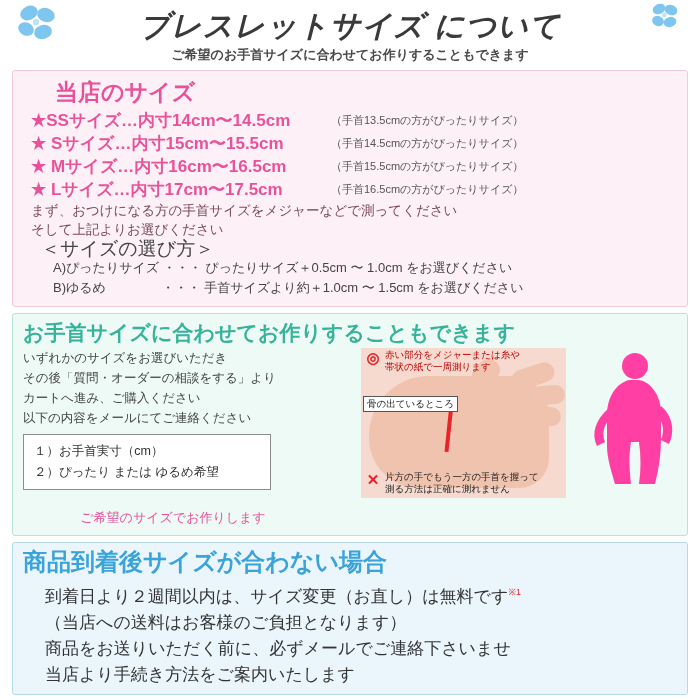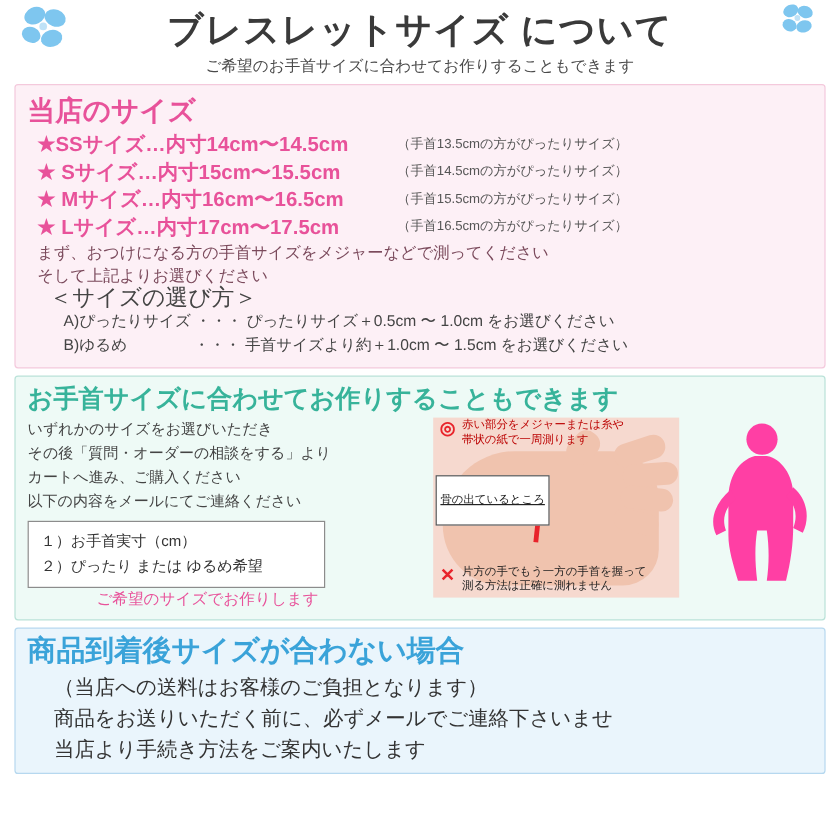--- a/index.html
+++ b/index.html
@@ -19,25 +19,27 @@
     text-align:center;
     padding-top:6px;
     box-sizing:border-box;
   }
   .title{
     font-size:30px;
     font-weight:bold;
     color:#3a3a3a;
     letter-spacing:1px;
     line-height:40px;
+    font-style:italic;
   }
   .subtitle{
     font-size:13px;
     color:#4a4a4a;
     line-height:18px;
+    font-weight:bold;
   }
   .flower{
     position:absolute;
     width:42px;height:38px;
   }
   .flower.left{left:16px;top:4px;}
   .flower.right{right:20px;top:2px;width:30px;height:28px;}
 
   
   .sec1{
@@ -47,20 +49,21 @@
     border-radius:3px;
     padding:6px 10px 8px 10px;
     box-sizing:border-box;
   }
   .sec1-head{
     font-size:23px;
     font-weight:bold;
     color:#e8529a;
     line-height:30px;
     margin-bottom:2px;
+    margin-left:32px;
   }
   .size-row{
     display:flex;
     align-items:center;
     line-height:23px;
     margin-left:8px;
   }
   .size-main{
     font-size:17px;
     font-weight:bold;
@@ -125,21 +128,21 @@
     padding:6px 10px;
     width:248px;
     box-sizing:border-box;
   }
   .mailbox div{
     font-size:12.5px;
     color:#333;
     line-height:21px;
   }
   .make-note{
-    margin-top:0;
+    margin-top:19px;
     font-size:13px;
     color:#e8529a;
     text-align:center;
     width:300px;
   }
   .sec2-right{
     position:relative;
     flex:1;
     height:150px;
   }
@@ -168,24 +171,23 @@
     width:4px;height:48px;
     background:#e8232a;
     transform:rotate(6deg);
   }
   .callout{
     position:absolute;
     background:#ffffff;
     border:1px solid #555;
     font-size:9.5px;
     color:#222;
-    padding:14px 3px;
+    padding:1px 3px;
     line-height:12px;
     white-space:nowrap;
-    text-decoration:underline;
   }
   .tip{
     position:absolute;
     font-size:9.5px;
     line-height:12px;
     color:#222;
     white-space:nowrap;
   }
   .mark{
     position:absolute;
@@ -330,19 +332,22 @@
             <path d="M24 58 C10 70 6 84 12 96 L20 92 C16 82 20 72 28 66 Z"></path>
             <path d="M76 56 C88 66 90 82 84 94 L76 90 C80 80 78 70 70 64 Z"></path>
           </g>
         </svg>
       </div>
     </div>
   </div>
 
   <div class="sec3">
     <div class="sec3-head">商品到着後サイズが合わない場合</div>
+    <div class="s3line">
+      <span>到着日より２週間以内は、サイズ変更（お直し）は無料です</span><span class="sup">※1</span>
+    </div>
     <div class="s3line">（当店への送料はお客様のご負担となります）</div>
     <div class="s3line">商品をお送りいただく前に、必ずメールでご連絡下さいませ</div>
     <div class="s3line">当店より手続き方法をご案内いたします</div>
 
   </div>
 
 </div>
 
 </body></html>

